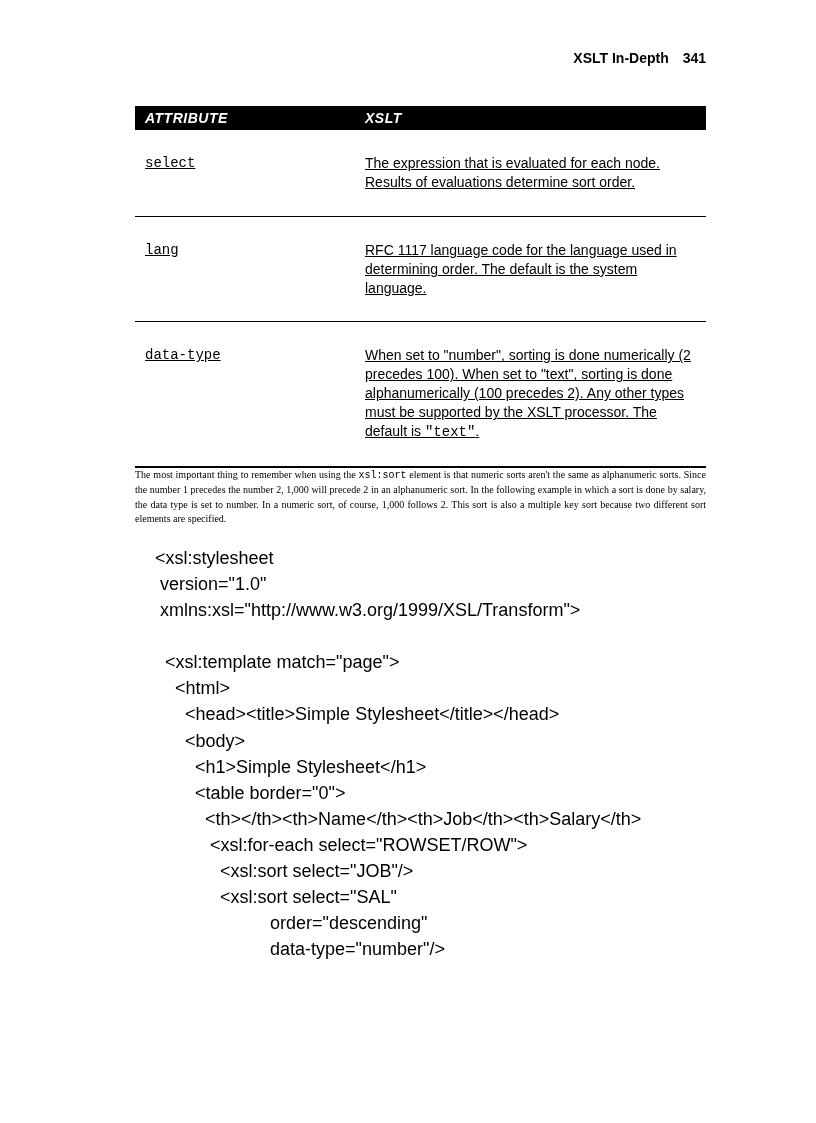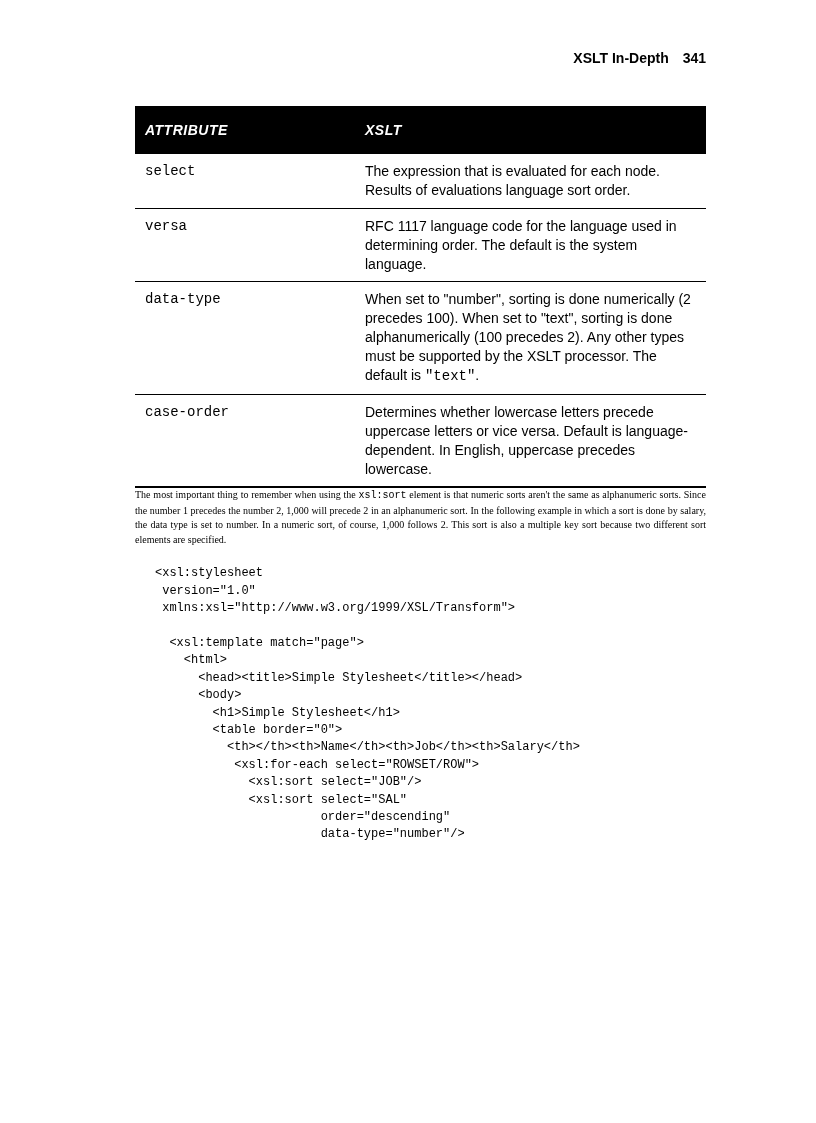--- a/index.html
+++ b/index.html
@@ -45,30 +45,31 @@
     border-collapse: collapse;
   }
   table.attrs thead th {
     background: #000;
     color: #fff;
     font-family: Arial, Helvetica, sans-serif;
     font-style: italic;
     font-weight: bold;
     font-size: 14px;
     letter-spacing: 0.5px;
-    padding: 16px 10px;
+    padding: 4px 10px;
     text-align: left;
   }
   table.attrs tbody td {
     border-bottom: 1px solid #000;
-    padding: 8px 10px;
+    padding: 24px 10px;
     vertical-align: top;
     font-size: 14px;
     font-family: Arial, Helvetica, sans-serif;
     line-height: 1.35;
+    text-decoration: underline;
   }
   table.attrs tbody td.attr-col {
     font-family: 'Courier New', Courier, monospace;
     white-space: nowrap;
     width: 200px;
   }
   table.attrs tbody tr:last-child td {
     border-bottom: 2px solid #000;
   }
   .desc .inline-code {
@@ -84,22 +85,22 @@
   p.body {
     font-size: 10px;
     line-height: 1.45;
     text-align: justify;
     margin: 0;
   }
   p.body code {
     font-family: 'Courier New', Courier, monospace;
   }
   pre.code {
-    font-family: Liberation Mono, monospace;
-    font-size: 12px;
+    font-family: Liberation Sans, sans-serif;
+    font-size: 18px;
     line-height: 1.45;
     white-space: pre;
     margin: 18px 0 0 20px;
   }
 </style>
 </head>
 <body>
 
 <div class="page">
 
@@ -112,33 +113,29 @@
   <table class="attrs">
     <thead>
       <tr>
         <th>ATTRIBUTE</th>
         <th>XSLT</th>
       </tr>
     </thead>
     <tbody id="attrs-body">
     <tr>
           <td class="attr-col">select</td>
-          <td class="desc"><span>The expression that is evaluated for each node. Results of evaluations language sort order.</span></td>
+          <td class="desc"><span>The expression that is evaluated for each node. Results of evaluations determine sort order.</span></td>
         </tr>
         <tr>
-          <td class="attr-col">versa</td>
+          <td class="attr-col">lang</td>
           <td class="desc"><span>RFC 1117 language code for the language used in determining order. The default is the system language.</span></td>
         </tr>
         <tr>
           <td class="attr-col">data-type</td>
           <td class="desc"><span>When set to "number", sorting is done numerically (2 precedes 100). When set to "text", sorting is done alphanumerically (100 precedes 2). Any other types must be supported by the XSLT processor. The default is </span><span class="inline-code">"text"</span><span>.</span></td>
-        </tr>
-        <tr>
-          <td class="attr-col">case-order</td>
-          <td class="desc"><span>Determines whether lowercase letters precede uppercase letters or vice versa. Default is language-dependent. In English, uppercase precedes lowercase.</span></td>
         </tr>
       </tbody>
   </table>
 
 
   <p class="body">
     <span>The most important thing to remember when using the </span><code>xsl:sort</code><span> element is that numeric sorts aren't the same as alphanumeric sorts. Since the number 1 precedes the number 2, 1,000 will precede 2 in an alphanumeric sort. In the following example in which a sort is done by salary, the data type is set to number. In a numeric sort, of course, 1,000 follows 2. This sort is also a multiple key sort because two different sort elements are specified.</span>
   </p>
 
   <pre class="code" id="code-block">&lt;xsl:stylesheet

